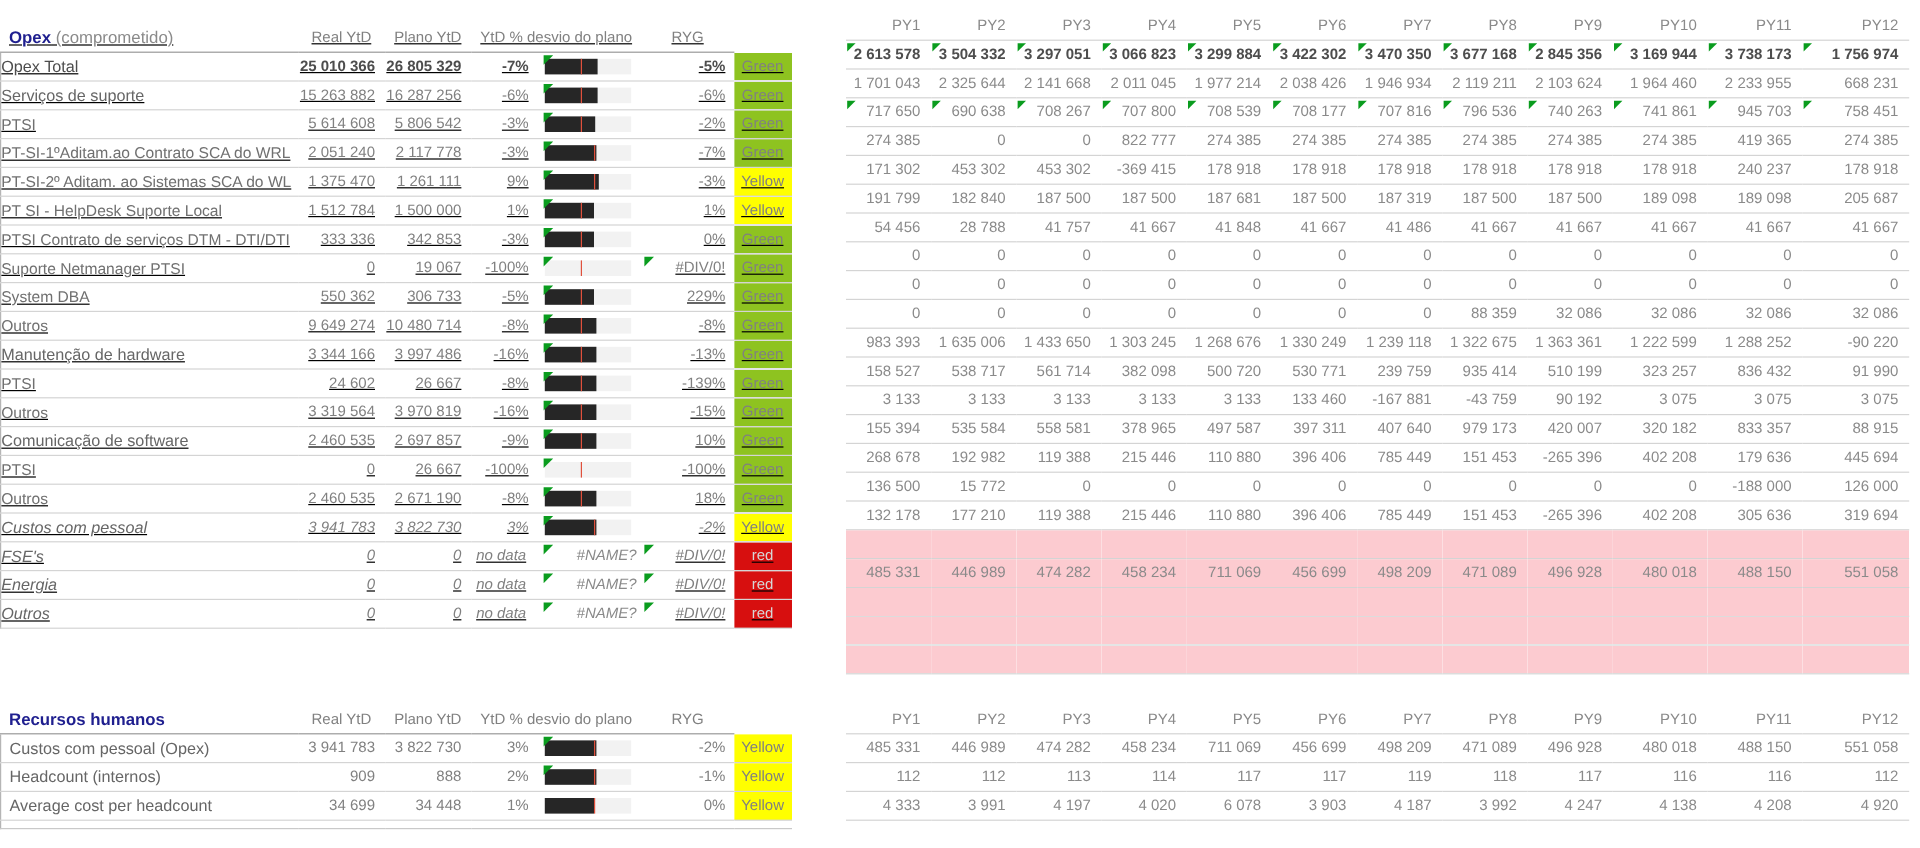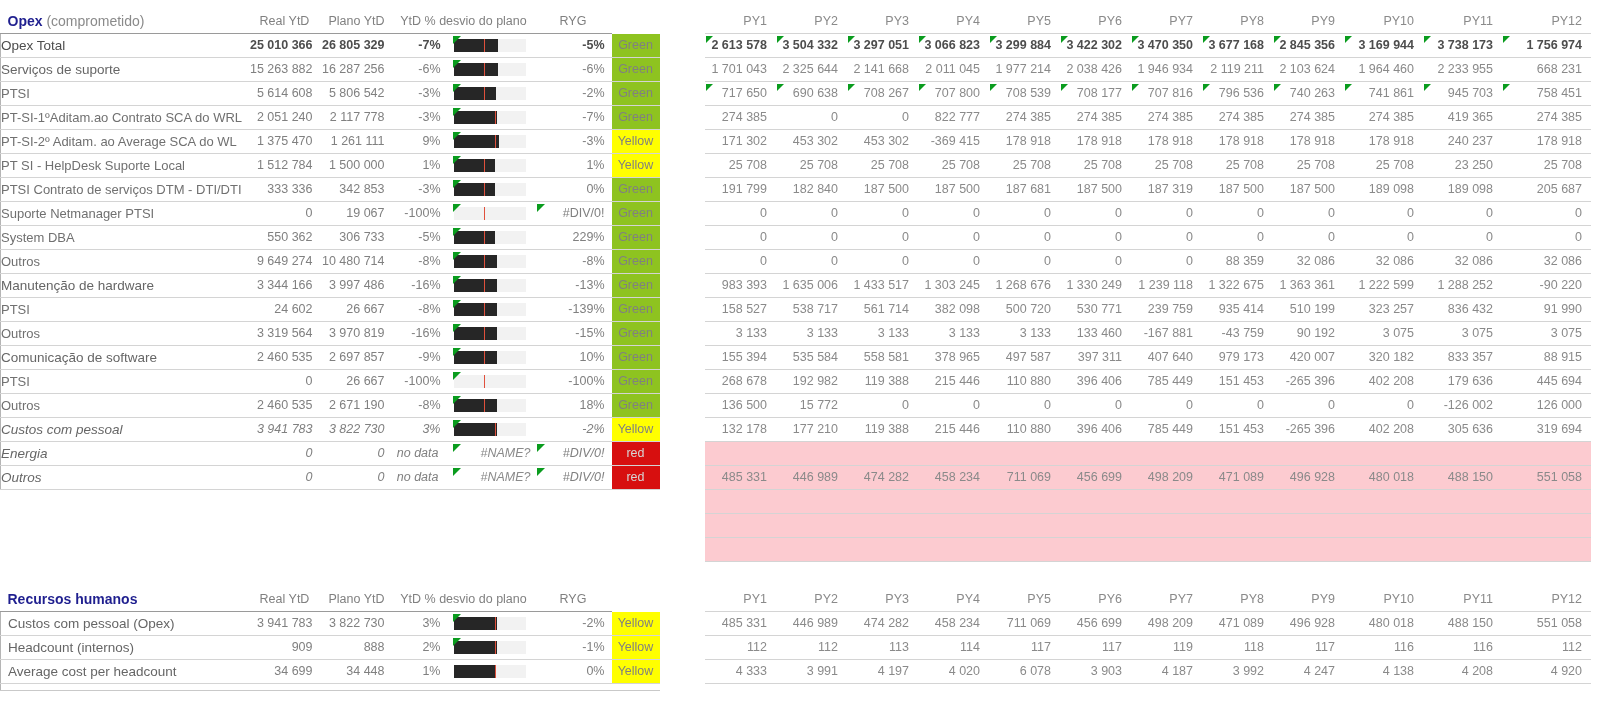--- a/index.html
+++ b/index.html
@@ -99,21 +99,21 @@
     text-align:center;border-bottom:1.5px solid #9a9a9a;
   }
   .bot-left-head td.title{text-align:left;padding-left:7px;color:#1f1f8f;font-weight:bold;font-size:14px;}
   .rule-bottom td{border-bottom:1px solid #c9c9c9;height:6px;}
 </style>
 </head>
 <body>
 
 <div class="sheet">
 
-  <div class="panel" style="left:0px;top:10px;">
+  <div class="panel" style="left:0px;top:20px;text-decoration:underline;">
     <table class="grid" id="opex-left">
       <colgroup>
           <col style="width:248px">
           <col style="width:72px">
           <col style="width:72px">
           <col style="width:52px">
           <col style="width:90px">
           <col style="width:77px">
           <col style="width:48px">
         </colgroup>
@@ -183,21 +183,21 @@
               <div class="track">
                 <div class="bar" style="width:43.199999999999996px"></div>
                 <div class="tick" style="left:41.76px"></div>
               </div>
               <div class="flag"></div>
             </td>
             <td class="mom" style="">-7%</td>
             <td class="ryg green">Green</td>
           </tr>
           <tr class="drow">
-            <td class="label ind3">PT-SI-2º Aditam. ao Average SCA do WL</td>
+            <td class="label ind3">PT-SI-2º Aditam. ao Sistemas SCA do WL</td>
             <td class="num" style="">1 375 470</td>
             <td class="num" style="">1 261 111</td>
             <td class="pct" style="">9%</td>
             <td class="barcell">
               <div class="track">
                 <div class="bar" style="width:45.36px"></div>
                 <div class="tick" style="left:41.76px"></div>
               </div>
               <div class="flag"></div>
             </td>
@@ -374,20 +374,32 @@
             <td class="pct italic" style="">3%</td>
             <td class="barcell">
               <div class="track">
                 <div class="bar" style="width:43.199999999999996px"></div>
                 <div class="tick" style="left:41.76px"></div>
               </div>
               <div class="flag"></div>
             </td>
             <td class="mom italic" style="">-2%</td>
             <td class="ryg yellow">Yellow</td>
+          </tr>
+          <tr class="drow">
+            <td class="label ind1 italic">FSE's</td>
+            <td class="num italic" style="">0</td>
+            <td class="num italic" style="">0</td>
+            <td class="pct italic" style="padding-right:6px;">no data</td>
+            <td class="barcell">
+              <div class="flag"></div>
+              <div class="errtext">#NAME?</div>
+            </td>
+            <td class="mom italic" style=""><div class="mflag"></div>#DIV/0!</td>
+            <td class="ryg red">red</td>
           </tr>
           <tr class="drow">
             <td class="label ind1 italic">Energia</td>
             <td class="num italic" style="">0</td>
             <td class="num italic" style="">0</td>
             <td class="pct italic" style="padding-right:6px;">no data</td>
             <td class="barcell">
               <div class="flag"></div>
               <div class="errtext">#NAME?</div>
             </td>
@@ -507,48 +519,48 @@
             <td>178 918</td>
             <td>178 918</td>
             <td>178 918</td>
             <td>178 918</td>
             <td>178 918</td>
             <td>178 918</td>
             <td>240 237</td>
             <td>178 918</td>
           </tr>
           <tr>
-            <td>25 708</td>
-            <td>25 708</td>
-            <td>25 708</td>
-            <td>25 708</td>
-            <td>25 708</td>
-            <td>25 708</td>
-            <td>25 708</td>
-            <td>25 708</td>
-            <td>25 708</td>
-            <td>25 708</td>
-            <td>23 250</td>
-            <td>25 708</td>
-          </tr>
-          <tr>
             <td>191 799</td>
             <td>182 840</td>
             <td>187 500</td>
             <td>187 500</td>
             <td>187 681</td>
             <td>187 500</td>
             <td>187 319</td>
             <td>187 500</td>
             <td>187 500</td>
             <td>189 098</td>
             <td>189 098</td>
             <td>205 687</td>
           </tr>
           <tr>
+            <td>54 456</td>
+            <td>28 788</td>
+            <td>41 757</td>
+            <td>41 667</td>
+            <td>41 848</td>
+            <td>41 667</td>
+            <td>41 486</td>
+            <td>41 667</td>
+            <td>41 667</td>
+            <td>41 667</td>
+            <td>41 667</td>
+            <td>41 667</td>
+          </tr>
+          <tr>
             <td>0</td>
             <td>0</td>
             <td>0</td>
             <td>0</td>
             <td>0</td>
             <td>0</td>
             <td>0</td>
             <td>0</td>
             <td>0</td>
             <td>0</td>
@@ -579,21 +591,21 @@
             <td>0</td>
             <td>88 359</td>
             <td>32 086</td>
             <td>32 086</td>
             <td>32 086</td>
             <td>32 086</td>
           </tr>
           <tr>
             <td>983 393</td>
             <td>1 635 006</td>
-            <td>1 433 517</td>
+            <td>1 433 650</td>
             <td>1 303 245</td>
             <td>1 268 676</td>
             <td>1 330 249</td>
             <td>1 239 118</td>
             <td>1 322 675</td>
             <td>1 363 361</td>
             <td>1 222 599</td>
             <td>1 288 252</td>
             <td>-90 220</td>
           </tr>
@@ -657,21 +669,21 @@
             <td>136 500</td>
             <td>15 772</td>
             <td>0</td>
             <td>0</td>
             <td>0</td>
             <td>0</td>
             <td>0</td>
             <td>0</td>
             <td>0</td>
             <td>0</td>
-            <td>-126 002</td>
+            <td>-188 000</td>
             <td>126 000</td>
           </tr>
           <tr>
             <td>132 178</td>
             <td>177 210</td>
             <td>119 388</td>
             <td>215 446</td>
             <td>110 880</td>
             <td>396 406</td>
             <td>785 449</td>

